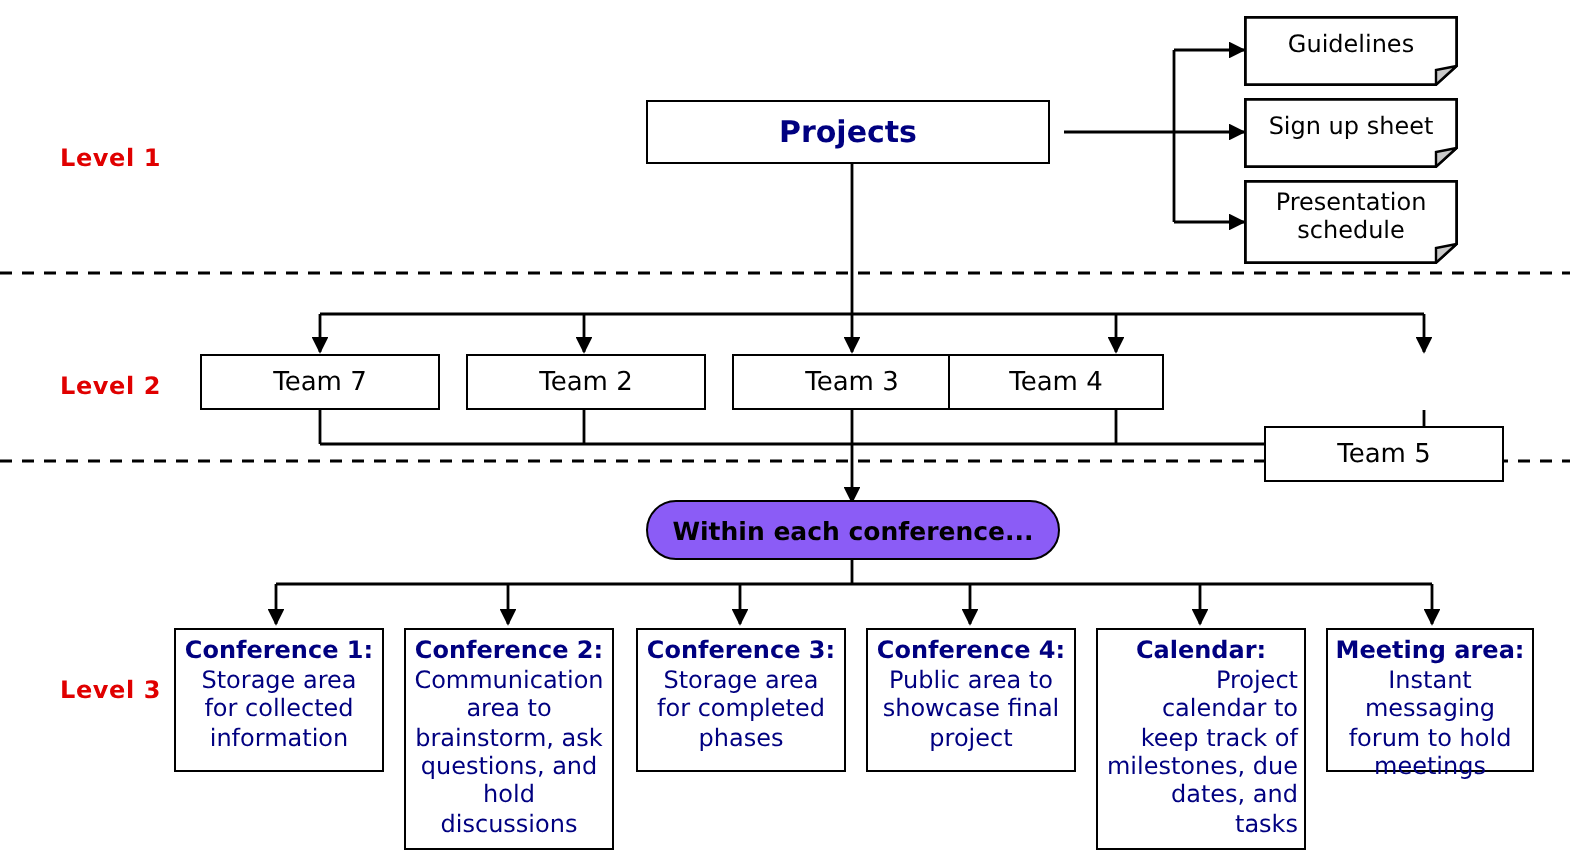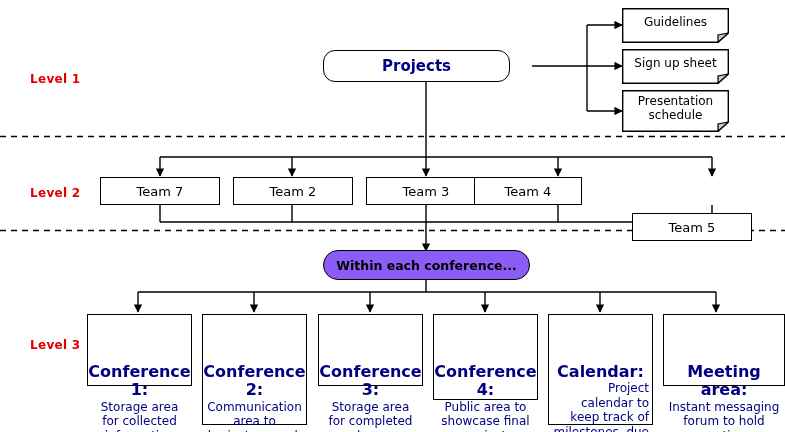--- a/index.html
+++ b/index.html
@@ -110,25 +110,24 @@
     display: flex;
     flex-direction: column;
     align-items: center;
     justify-content: flex-start;
     text-align: center;
     padding: 4px 3px 3px 3px;
     color: #000080;
     font-family: "DejaVu Sans", sans-serif;
   }
   .conf-title {
-    font-size: 16px;
+    font-size: 12px;
     font-weight: bold;
     color: #000080;
     line-height: 1.15;
-    margin-top: 44px;
   }
   .conf-desc {
     font-size: 12px;
     font-weight: normal;
     color: #000080;
     line-height: 1.2;
   }
 </style>
 </head>
 <body>
@@ -181,21 +180,21 @@
     <g stroke="#000000" stroke-width="1.4" fill="none" stroke-dasharray="6 5">
       <line x1="0" y1="136.5" x2="785" y2="136.5"></line>
       <line x1="0" y1="230.5" x2="785" y2="230.5"></line>
     </g>
   </svg>
 
   <div class="level-label" style="left:30px; top:72px;">Level 1</div>
   <div class="level-label" style="left:30px; top:186px;">Level 2</div>
   <div class="level-label" style="left:30px; top:338px;">Level 3</div>
 
-  <div class="node root-box" style="left:323px; top:50px; width:187px; height:32px;border-radius:12px;">Projects</div>
+  <div class="node root-box" style="left:323px; top:50px; width:202px; height:32px;">Projects</div>
 
   <div class="doc" style="left:622px; top:8px; width:107px; height:35px;">
     <svg width="107" height="35" viewBox="0 0 107 35" xmlns="http://www.w3.org/2000/svg">
       <path d="M 0.7 0.7 L 106.3 0.7 L 106.3 25 L 96 34.3 L 0.7 34.3 Z" fill="#ffffff" stroke="#000000" stroke-width="1.4"></path>
       <path d="M 106.3 25 L 96 27 L 96 34.3 Z" fill="#c9c9c9" stroke="#000000" stroke-width="1.2"></path>
     </svg>
     <div class="doc-label">Guidelines</div>
   </div>
 
   <div class="doc" style="left:622px; top:49px; width:107px; height:35px;">
@@ -230,28 +229,28 @@
   <div class="conf-box" style="left:202px; top:314px; width:105px; height:111px;">
     <span class="conf-title">Conference 2:</span>
     <span class="conf-desc">Communication area to brainstorm, ask questions, and hold discussions</span>
   </div>
 
   <div class="conf-box" style="left:318px; top:314px; width:105px; height:72px;">
     <span class="conf-title">Conference 3:</span>
     <span class="conf-desc">Storage area for completed phases</span>
   </div>
 
-  <div class="conf-box" style="left:433px; top:314px; width:105px; height:86px;">
+  <div class="conf-box" style="left:433px; top:314px; width:105px; height:72px;">
     <span class="conf-title">Conference 4:</span>
     <span class="conf-desc">Public area to showcase final project</span>
   </div>
 
   <div class="conf-box" style="left:548px; top:314px; width:105px; height:111px;text-align:right;">
     <span class="conf-title">Calendar:</span>
     <span class="conf-desc">Project calendar to keep track of milestones, due dates, and tasks</span>
   </div>
 
-  <div class="conf-box" style="left:663px; top:314px; width:122px; height:72px;">
+  <div class="conf-box" style="left:663px; top:314px; width:104px; height:72px;">
     <span class="conf-title">Meeting area:</span>
     <span class="conf-desc">Instant messaging forum to hold meetings</span>
   </div>
 
 </div>
 
 </body></html>

